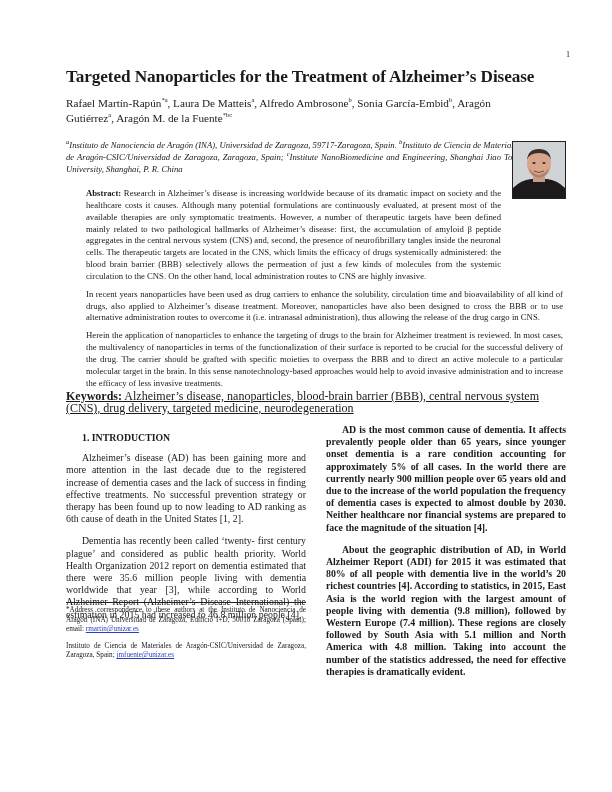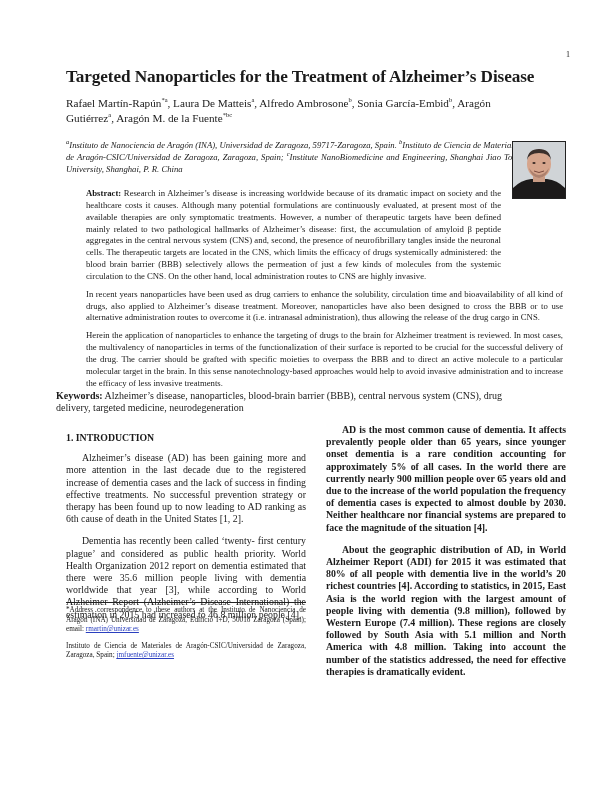--- a/index.html
+++ b/index.html
@@ -9,26 +9,26 @@
   .page-number { left: 566px; top: 50px; font-size: 8px; }
   .title { left: 66px; top: 67px; width: 520px; font-size: 17.2px; font-weight: bold; letter-spacing: -0.1px; }
   .authors { left: 66px; top: 96px; width: 470px; font-size: 11.2px; line-height: 15px; }
   .authors sup, .affil sup { font-size: 6.5px; vertical-align: super; line-height: 0; }
   .affil { left: 66px; top: 139px; width: 455px; font-size: 8.7px; font-style: italic; line-height: 12px; text-align: justify; }
   .photo { left: 512px; top: 141px; width: 52px; height: 56px; border: 1px solid #222; overflow: hidden; background: #cfd3d6; }
   .abstract { left: 86px; top: 184px; width: 477px; font-size: 8.7px; line-height: 11.85px; text-align: justify; }
   .abstract p { margin: 4px 0 6px 0; }
   .abstract .first { padding-right: 62px; }
   b.label { font-weight: bold; }
-  .keywords { left: 56px; top: 390px; width: 480px; font-size: 10px; line-height: 12px; }
+  .keywords { left: 66px; top: 390px; width: 480px; font-size: 12px; line-height: 12px; text-decoration: underline; }
   .col { font-size: 9.85px; line-height: 12.2px; text-align: justify; }
   .col p { margin: 0 0 10px 0; text-indent: 16px; }
   .left-col { left: 66px; top: 432px; width: 240px; }
   .right-col { left: 326px; top: 424px; width: 240px; font-weight: bold; }
-  .section-heading { font-size: 9.8px; font-weight: bold; margin: 0 0 8px 0; }
+  .section-heading { font-size: 9.8px; font-weight: bold; margin: 0 0 8px 16px; }
   .rule { left: 66px; top: 602px; width: 240px; height: 0; border-top: 1px solid #222; }
   .footnotes { left: 66px; top: 606px; width: 240px; font-size: 7.2px; line-height: 9.6px; text-align: justify; }
   .footnotes p { margin: 0 0 7px 0; }
   .email { color: #2a3fbf; text-decoration: underline; }
 </style>
 </head>
 <body>
 
 <div class="abs page-number">1</div>
 

